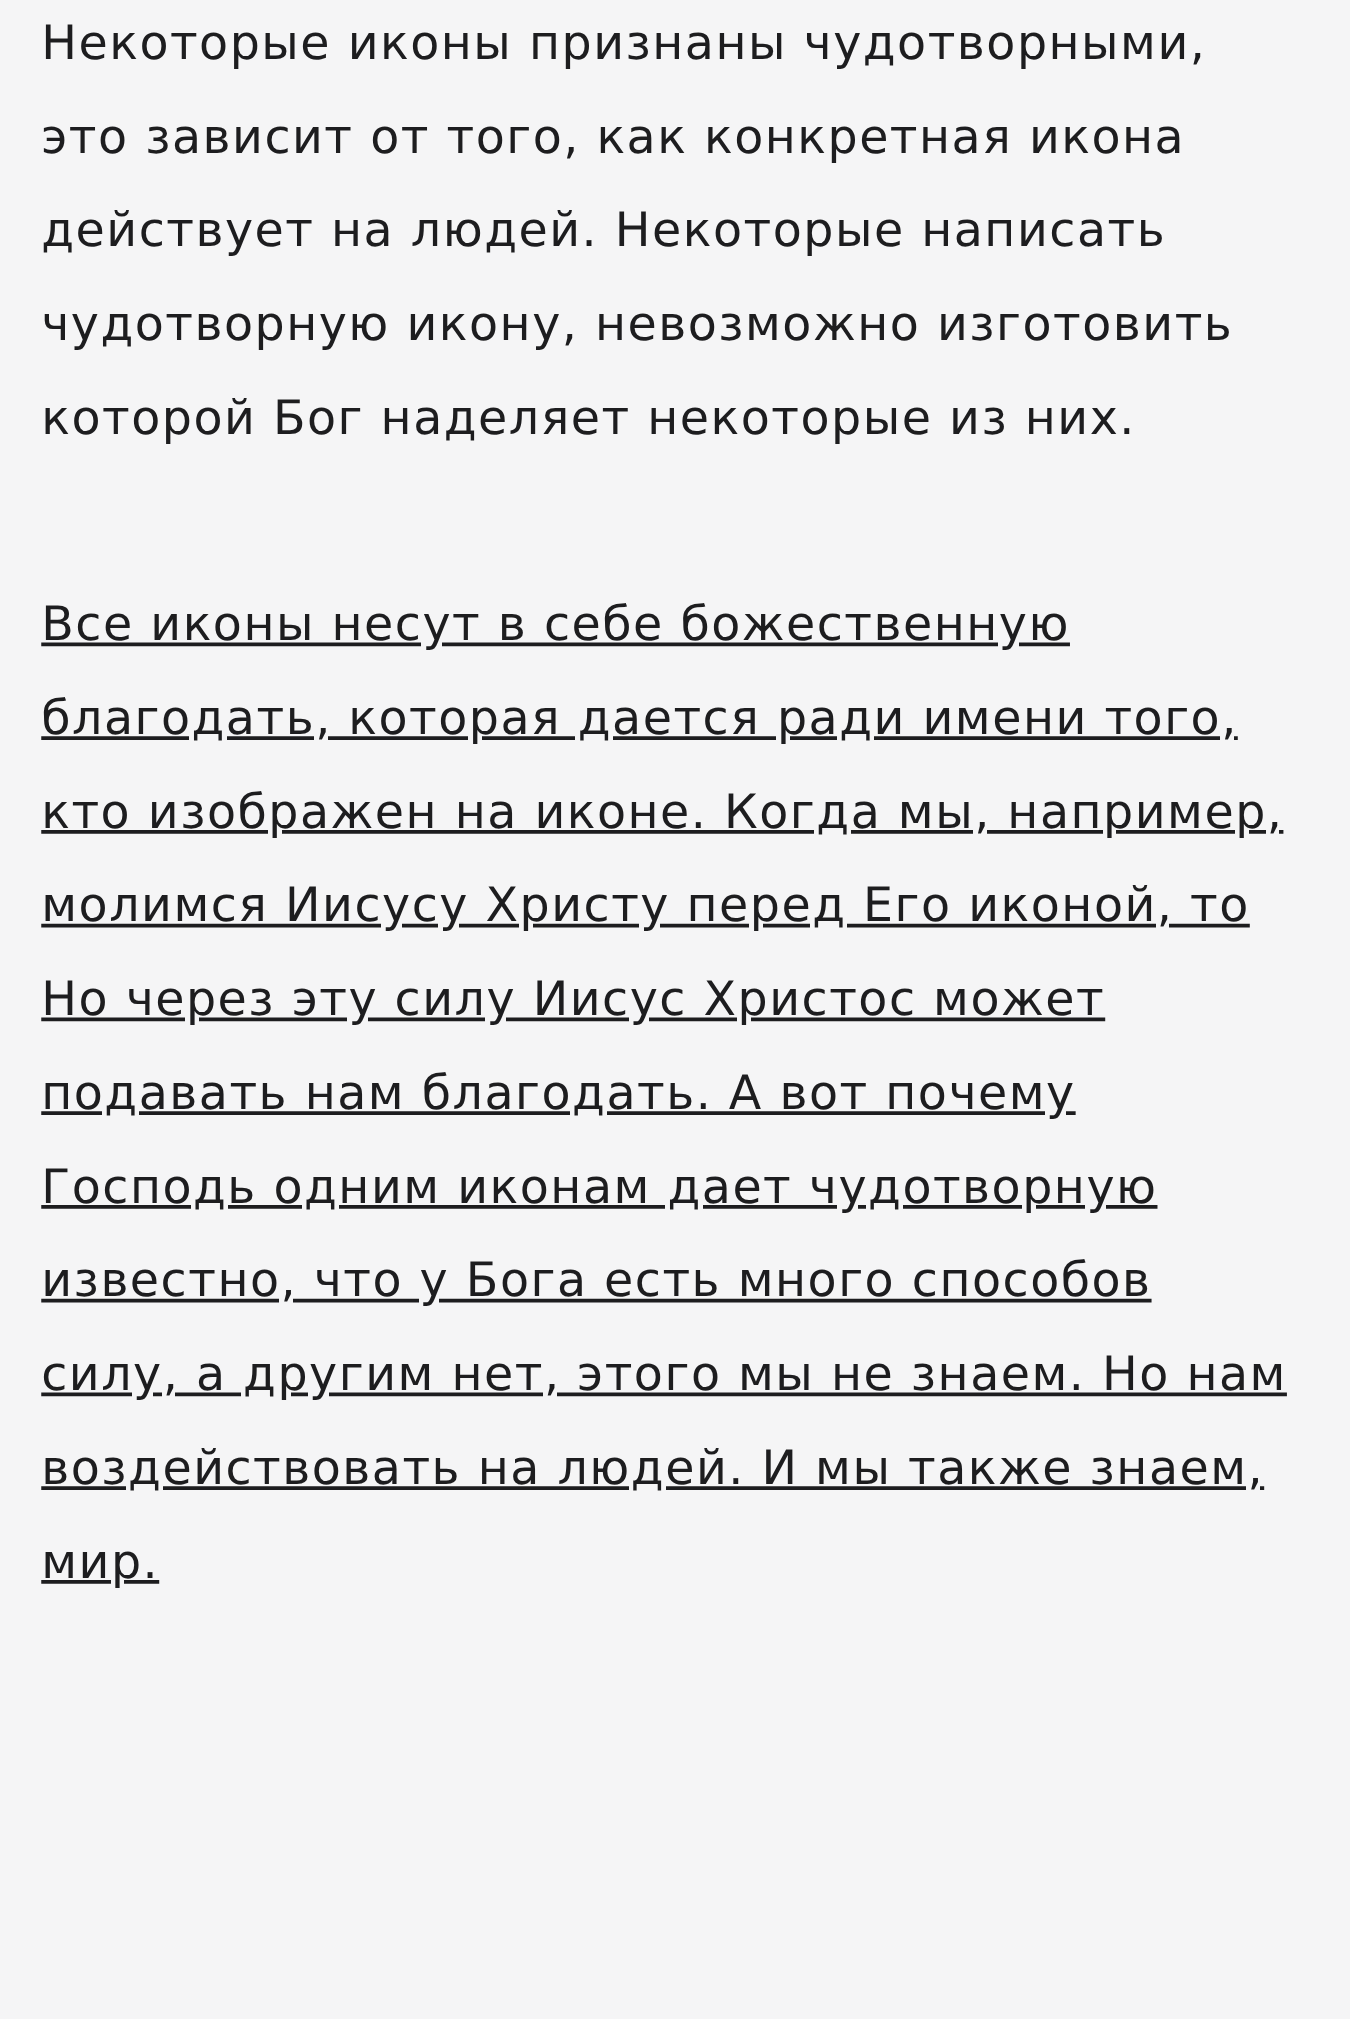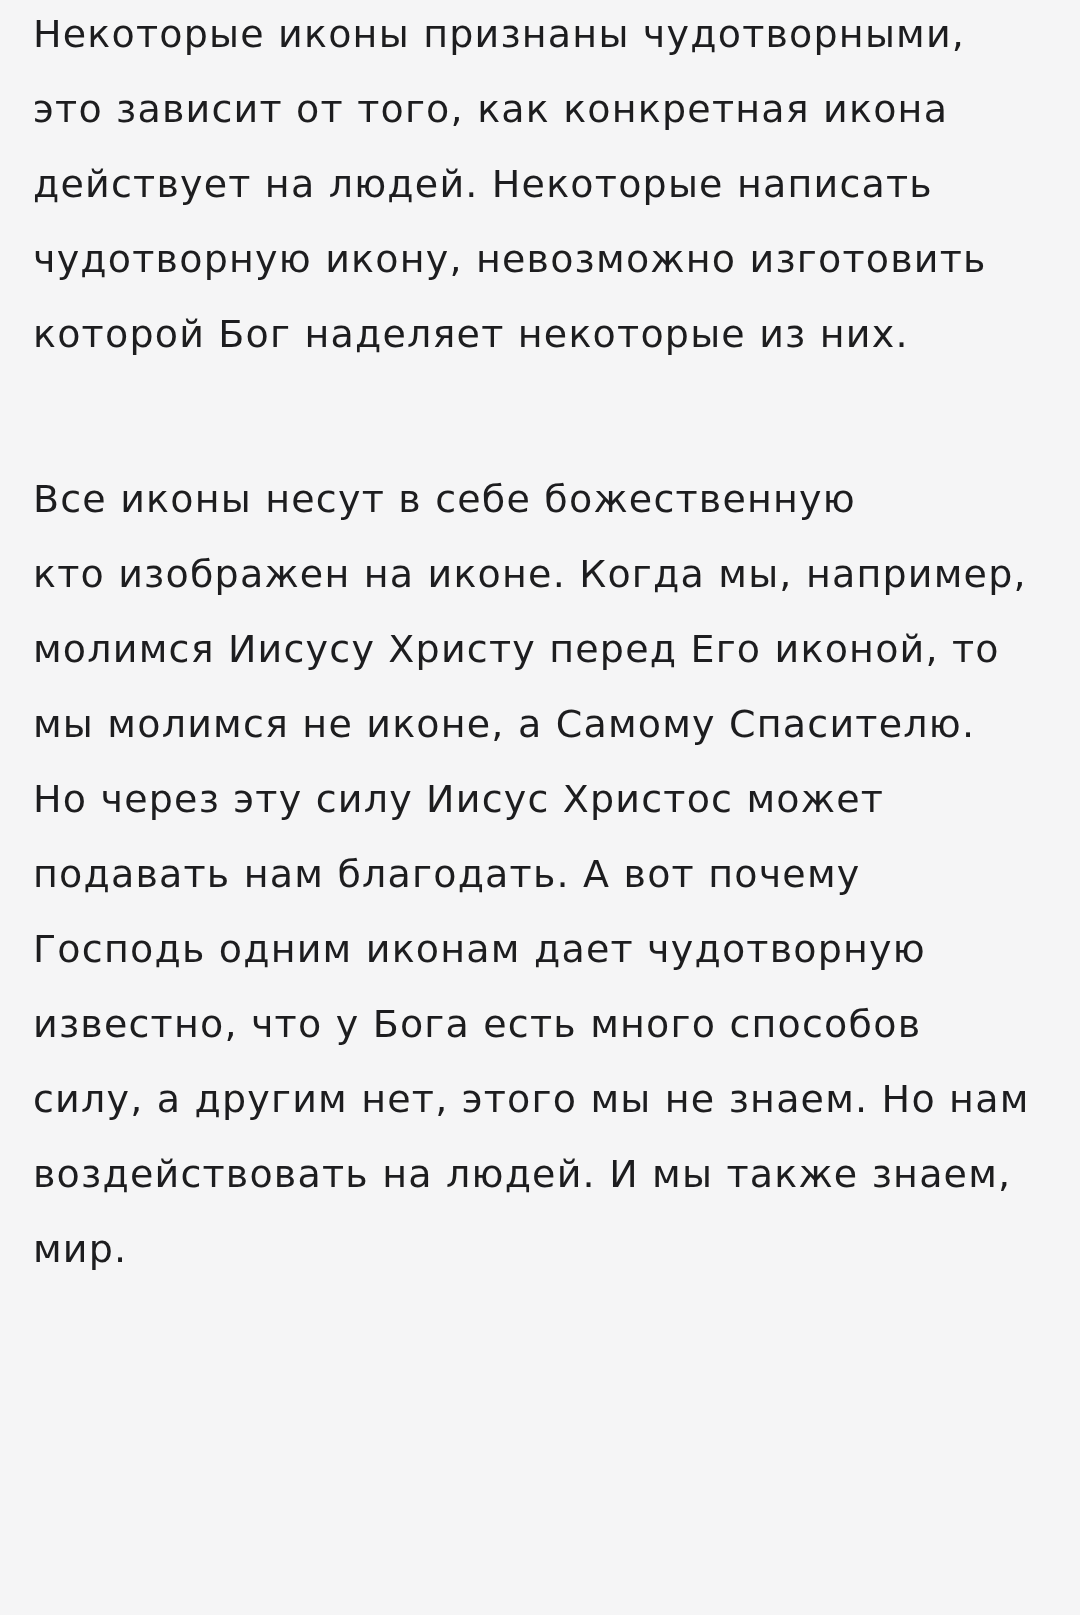--- a/index.html
+++ b/index.html
@@ -21,42 +21,43 @@
     font-weight: 400;
     letter-spacing: 1.2px;
     color: #1d1d1f;
     margin-top: -3px;
   }
   .paragraph {
     margin: 0;
   }
   .paragraph + .paragraph {
     margin-top: 90px;
+    text-decoration: underline;
   }
   .text-line {
     line-height: 75px;
     white-space: nowrap;
   }
 </style>
 </head>
 <body>
 
 <main class="article">
   <div class="paragraph">
     <div class="text-line">Некоторые иконы признаны чудотворными,</div>
     <div class="text-line">это зависит от того, как конкретная икона</div>
     <div class="text-line">действует на людей. Некоторые написать</div>
     <div class="text-line">чудотворную икону, невозможно изготовить</div>
     <div class="text-line">которой Бог наделяет некоторые из них.</div>
   </div>
   <div class="paragraph">
     <div class="text-line">Все иконы несут в себе божественную</div>
+    <div class="text-line">благодать, которая дается ради имени того,</div>
     <div class="text-line">кто изображен на иконе. Когда мы, например,</div>
     <div class="text-line">молимся Иисусу Христу перед Его иконой, то</div>
-    <div class="text-line">мы молимся не иконе, а Самому Спасителю.</div>
     <div class="text-line">Но через эту силу Иисус Христос может</div>
     <div class="text-line">подавать нам благодать. А вот почему</div>
     <div class="text-line">Господь одним иконам дает чудотворную</div>
     <div class="text-line">известно, что у Бога есть много способов</div>
     <div class="text-line">силу, а другим нет, этого мы не знаем. Но нам</div>
     <div class="text-line">воздействовать на людей. И мы также знаем,</div>
     <div class="text-line">мир.</div>
   </div>
 </main>
 

